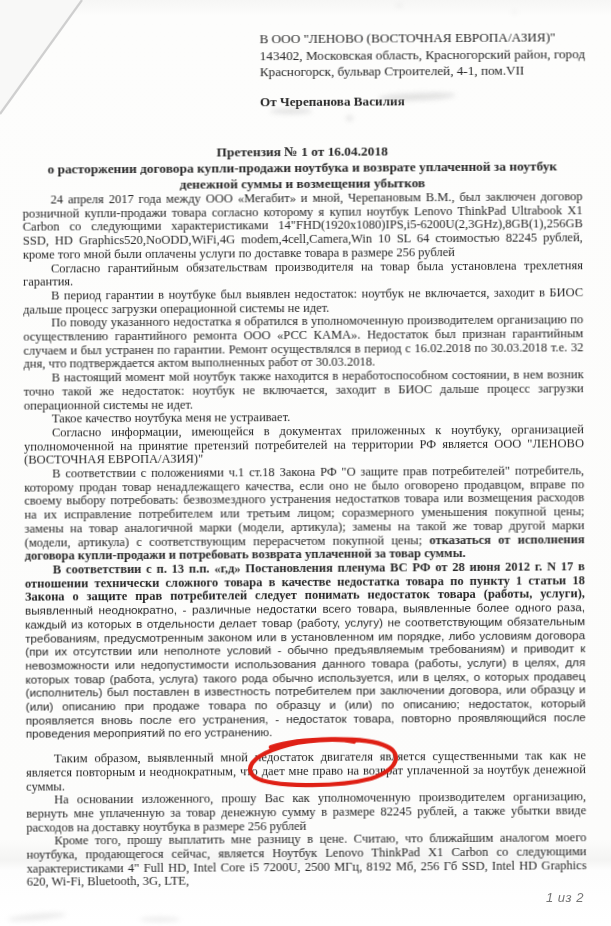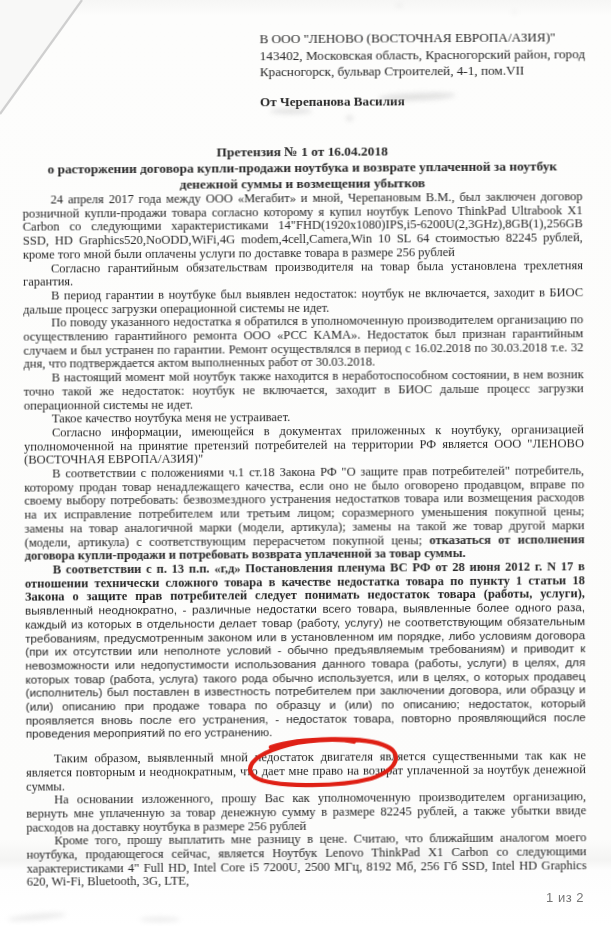--- a/index.html
+++ b/index.html
@@ -21,21 +21,21 @@
   .title-block{position:absolute;left:24px;top:144px;width:560px;text-align:center;font-weight:bold;font-size:13.4px;line-height:15.8px;}
   .body-block{position:absolute;left:24px;top:192px;width:560px;font-size:12.5px;line-height:13.7px;text-align:justify;}
   .body-block p{margin:0;text-indent:28px;}
   .b{font-weight:bold;}
   .sans{font-family:"Liberation Sans",sans-serif;font-size:11.7px;line-height:11.9px;}
   p.gap{margin-top:11px;}
   .circled{position:relative;white-space:nowrap;}
   .oval-svg{position:absolute;left:-14px;top:-15px;width:164px;height:56px;overflow:visible;pointer-events:none;z-index:3;}
   .page-indicator{
     position:absolute;right:27px;bottom:21px;
-    font-family:"Liberation Sans",sans-serif;font-size:13px;color:#757575;letter-spacing:.5px;
+    font-family:"Liberation Sans",sans-serif;font-size:13px;color:#757575;letter-spacing:.5px;font-style:italic;
   }
   .smudge{position:absolute;background:#b9b9b9;border-radius:50%;filter:blur(2.4px);}
   .s1{left:380px;top:94px;width:78px;height:7px;opacity:.42;transform:rotate(-2deg);}
   .s2{left:272px;top:108px;width:42px;height:6px;opacity:.38;}
   .s3{left:348px;top:116px;width:7px;height:5px;opacity:.4;}
   .s4{left:8px;top:914px;width:58px;height:6px;opacity:.28;transform:rotate(-5deg);}
   .s5{left:140px;top:917px;width:40px;height:5px;opacity:.26;}
   .s6{left:396px;top:4px;width:6px;height:3px;opacity:.25;}
   .s7{left:512px;top:11px;width:5px;height:3px;opacity:.2;}
 </style>

